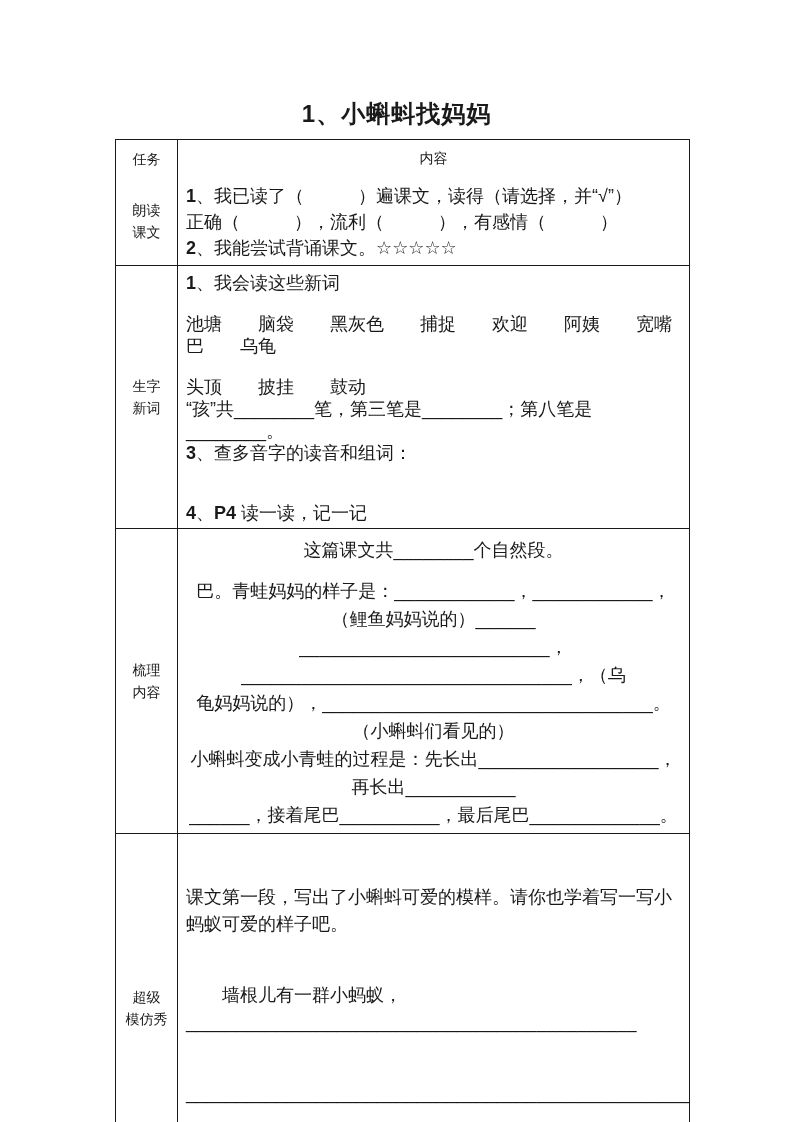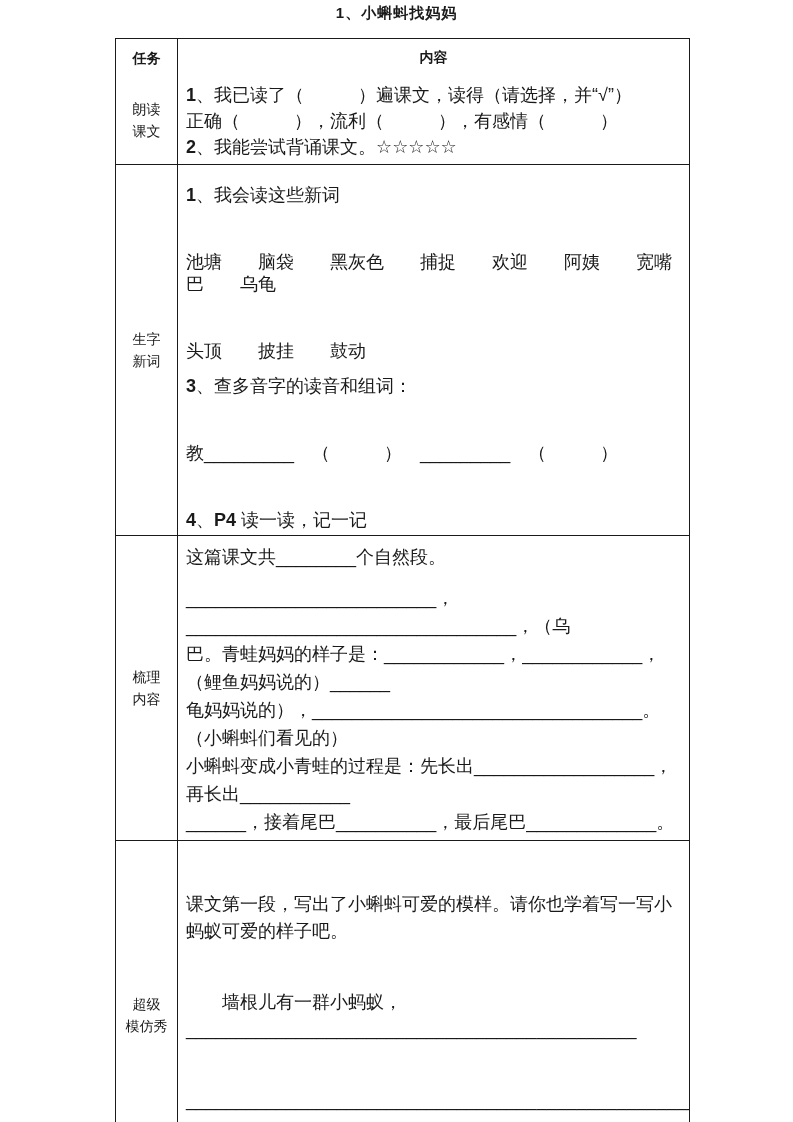--- a/index.html
+++ b/index.html
@@ -9,22 +9,23 @@
   }
   body {
     width: 793px;
     height: 1122px;
     position: relative;
     font-family: "Liberation Sans", "DejaVu Sans", sans-serif;
     color: #1a1a1a;
     overflow: hidden;
   }
   .title {
+    padding-top: 101px;
     text-align: center;
-    font-size: 15px;
+    font-size: 24px;
     font-weight: bold;
     line-height: 25px;
     letter-spacing: 1px;
   }
   .wtable {
     margin: 13px 0 0 115px;
     width: 575px;
     border: 1px solid #1a1a1a;
     box-sizing: border-box;
   }
@@ -48,33 +49,33 @@
   .cell-content {
     flex: 1 1 auto;
     padding: 6px 8px 4px 8px;
     font-size: 18px;
     overflow: hidden;
   }
   .line { white-space: pre-wrap; }
   .seg-bold { font-weight: bold; }
   .seg-underline { border-bottom: 1px solid #1a1a1a; }
   
-  .row-header { min-height: 37px; font-weight: bold; }
+  .row-header { min-height: 37px; }
   .row-header .cell-content {
     display: flex; justify-content: center; align-items: center;
     padding: 0; font-size: 14px;
   }
   
   .row-0 { min-height: 83px; }
   .row-0 .line { line-height: 26px; }
   .row-1 { min-height: 255px; }
-  .row-1 .line { line-height: 22px; margin-top: 13px; }
+  .row-1 .line { line-height: 22px; }
   .row-1 .line.empty { height: 19px; line-height: 19px; }
   .row-2 { min-height: 211px; }
-  .row-2 .cell-content { padding-top: 7px; }
+  .row-2 .cell-content { padding-top: 7px; text-align: center; }
   .row-2 .line { line-height: 28px; }
   .row-2 .line.empty { height: 13px; line-height: 13px; }
   .row-3 { min-height: 107px; }
   .row-3 .line { line-height: 27px; margin-top: 44px; }
   .row-4 { min-height: 64px; }
   .row-4 .cell-content { padding-top: 9px; }
   .row-4 .line { line-height: 25px; }
 </style>
 </head>
 <body>
@@ -103,37 +104,37 @@
         <div class="cell-task">
           <div>生字</div>
           <div>新词</div>
         </div>
         <div class="cell-content">
           <div class="line"><span class="seg-bold">1</span><span>、我会读这些新词</span></div>
           <div class="line empty">&nbsp;</div>
           <div class="line"><span>池塘　　脑袋　　黑灰色　　捕捉　　欢迎　　阿姨　　宽嘴巴　　乌龟</span></div>
           <div class="line empty">&nbsp;</div>
           <div class="line"><span>头顶　　披挂　　鼓动</span></div>
+          <div class="line"><span>“孩”共________笔，第三笔是________；第八笔是________。</span></div>
           <div class="line"><span class="seg-bold">3</span><span>、查多音字的读音和组词：</span></div>
           <div class="line empty">&nbsp;</div>
-          <div class="line"><span>教_________　（　　　）　_________　（　　　）</span></div>
           <div class="line empty">&nbsp;</div>
           <div class="line"><span class="seg-bold">4</span><span>、</span><span class="seg-bold">P4</span><span> 读一读，记一记</span></div>
         </div>
       </div>
       <div class="trow row-2">
         <div class="cell-task">
           <div>梳理</div>
           <div>内容</div>
         </div>
         <div class="cell-content">
           <div class="line"><span>这篇课文共________个自然段。</span></div>
           <div class="line empty">&nbsp;</div>
+          <div class="line"><span>巴。青蛙妈妈的样子是：____________，____________，（鲤鱼妈妈说的）______</span></div>
           <div class="line"><span>_________________________，_________________________________，（乌</span></div>
-          <div class="line"><span>巴。青蛙妈妈的样子是：____________，____________，（鲤鱼妈妈说的）______</span></div>
           <div class="line"><span>龟妈妈说的），_________________________________。（小蝌蚪们看见的）</span></div>
           <div class="line"><span>小蝌蚪变成小青蛙的过程是：先长出__________________，再长出___________</span></div>
           <div class="line"><span>______，接着尾巴__________，最后尾巴_____________。</span></div>
         </div>
       </div>
       <div class="trow row-3">
         <div class="cell-task">
           <div>超级</div>
           <div>模仿秀</div>
         </div>

